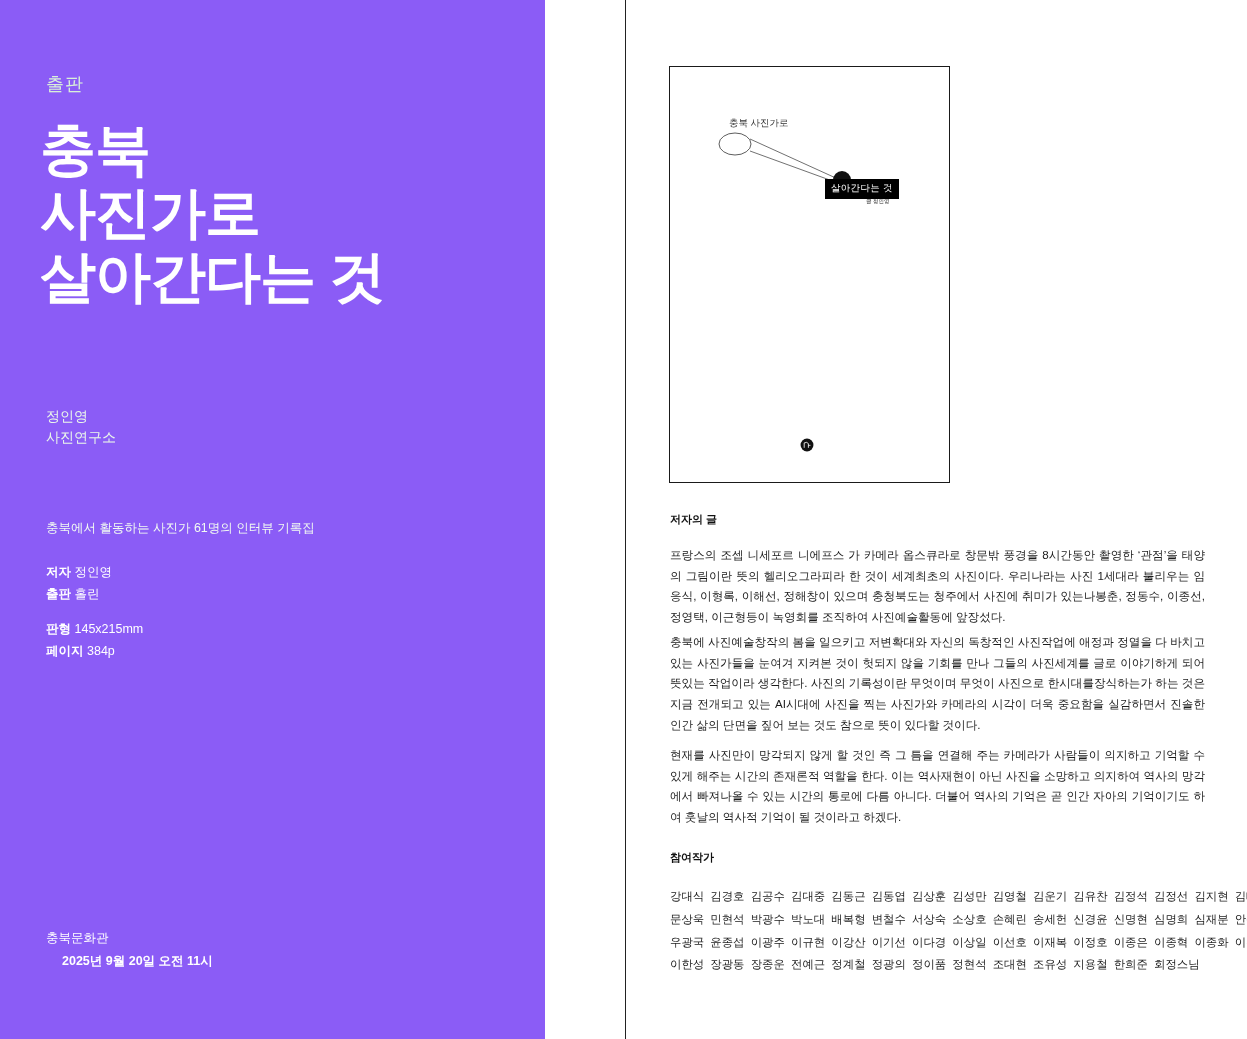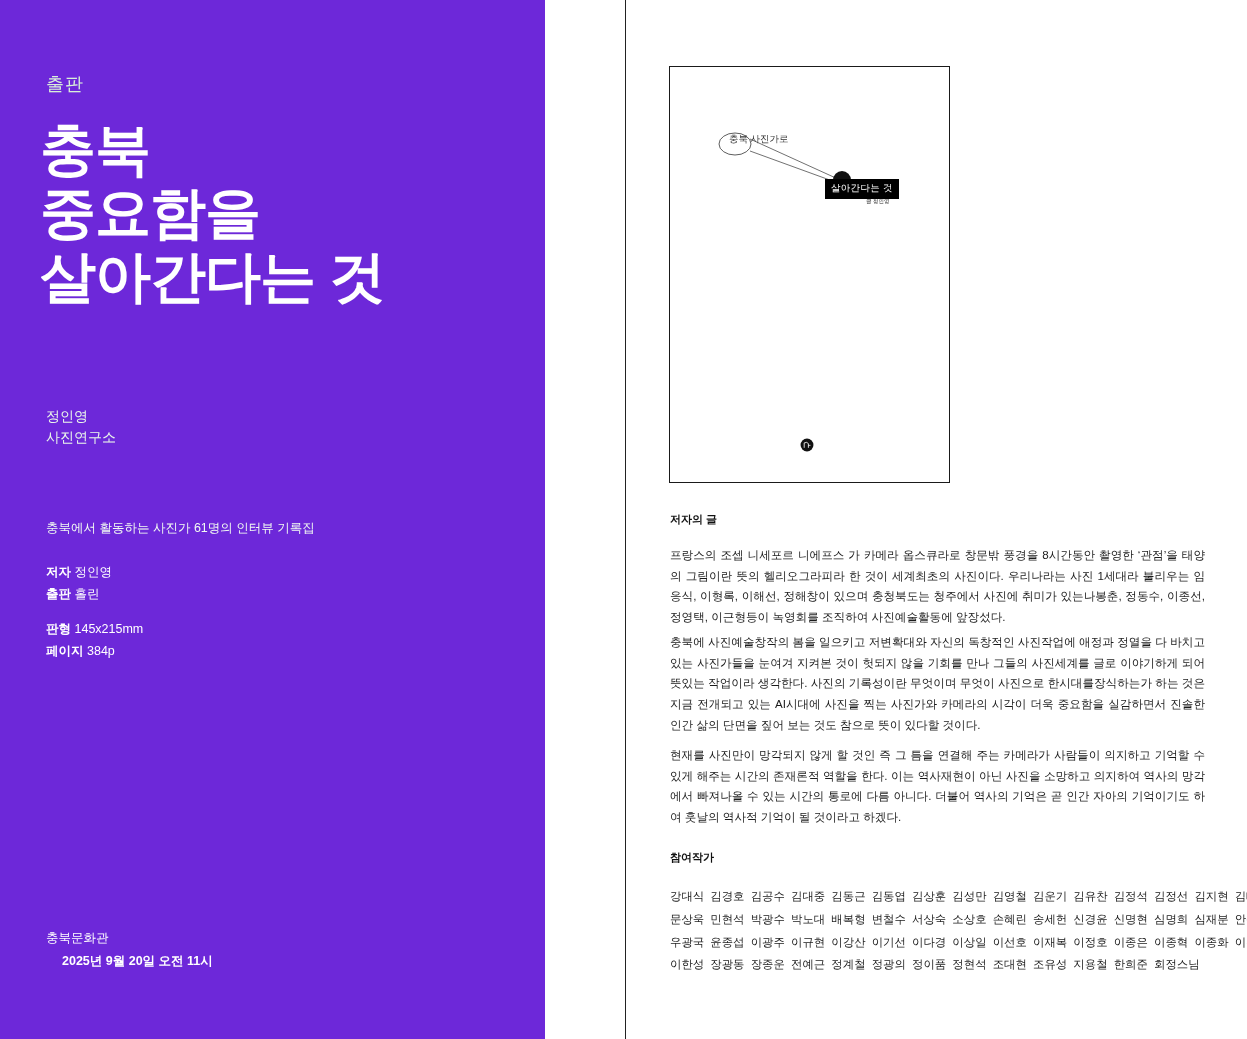--- a/index.html
+++ b/index.html
@@ -16,21 +16,21 @@
     background: #ffffff;
   }
 
   
   .green-panel {
     position: absolute;
     left: 0;
     top: 0;
     width: 594px;
     height: 1039px;
-    background: #6d28d9;
+    background: #8b5cf6;
     box-sizing: border-box;
     text-decoration: underline;
   }
   .kicker {
     position: absolute;
     left: 46px;
     top: 72px;
     font-size: 18px;
     color: #d9f0d9;
     letter-spacing: 1px;
@@ -126,21 +126,20 @@
     background: #ffffff;
     box-sizing: border-box;
   }
   .cover-caption {
     position: absolute;
     left: 59px;
     top: 50px;
     font-size: 9.5px;
     color: #333333;
     font-family: "Liberation Serif", serif;
-    margin-top: 16px;
   }
   .cover-svg { position: absolute; left: 0; top: 0; }
   .cover-banner {
     position: absolute;
     left: 155px;
     top: 112px;
     background: #000000;
     color: #ffffff;
     font-size: 9.5px;
     padding: 3px 6px 4px 6px;
@@ -202,21 +201,21 @@
 <body>
 
 <div id="page">
 
   <div class="green-panel">
 
     <div class="kicker">출판</div>
 
     <div class="main-title">
       <span>충북</span>
-      <span>중요함을</span>
+      <span>사진가로</span>
       <span>살아간다는 것</span>
     </div>
 
     <div class="author-block">
       <span>정인영</span>
       <span>사진연구소</span>
     </div>
 
     <div class="desc-line">충북에서 활동하는 사진가 61명의 인터뷰 기록집</div>
 

